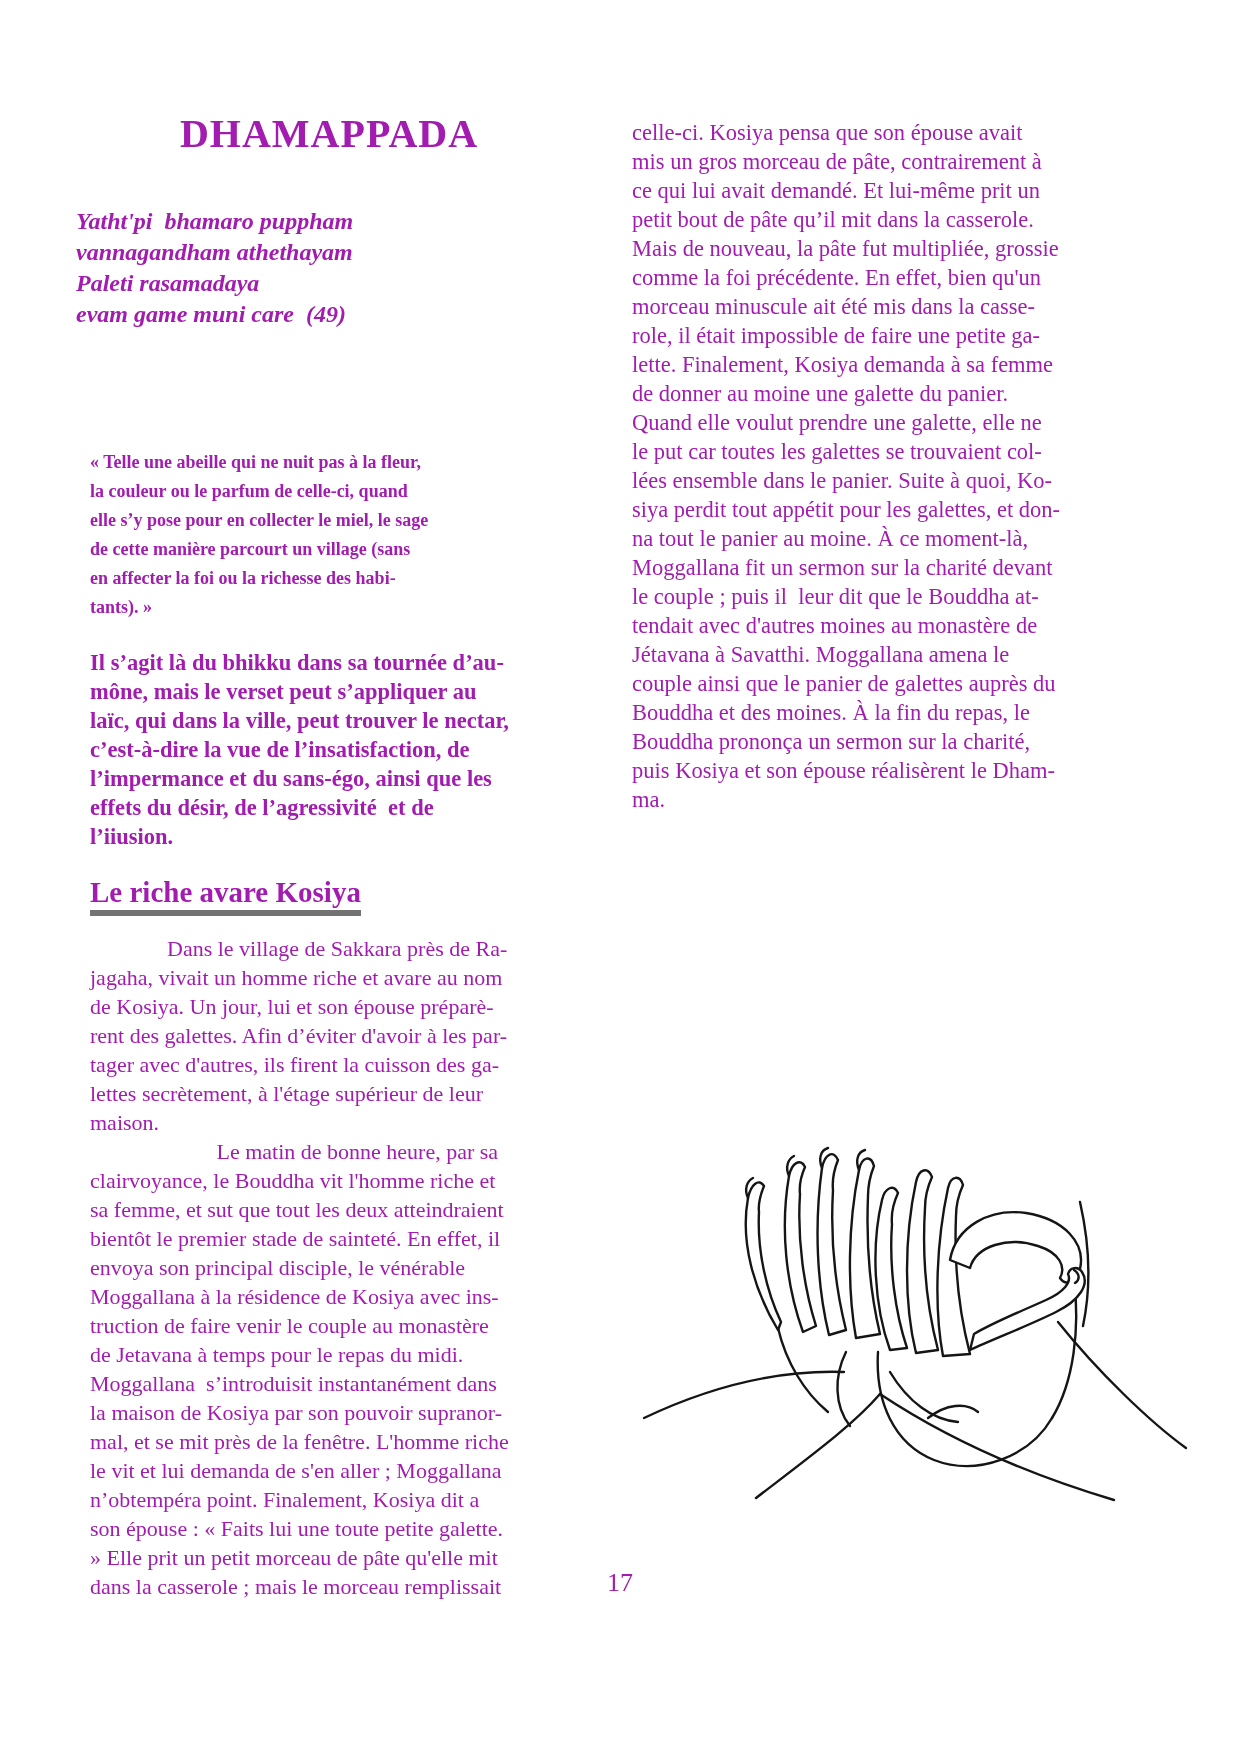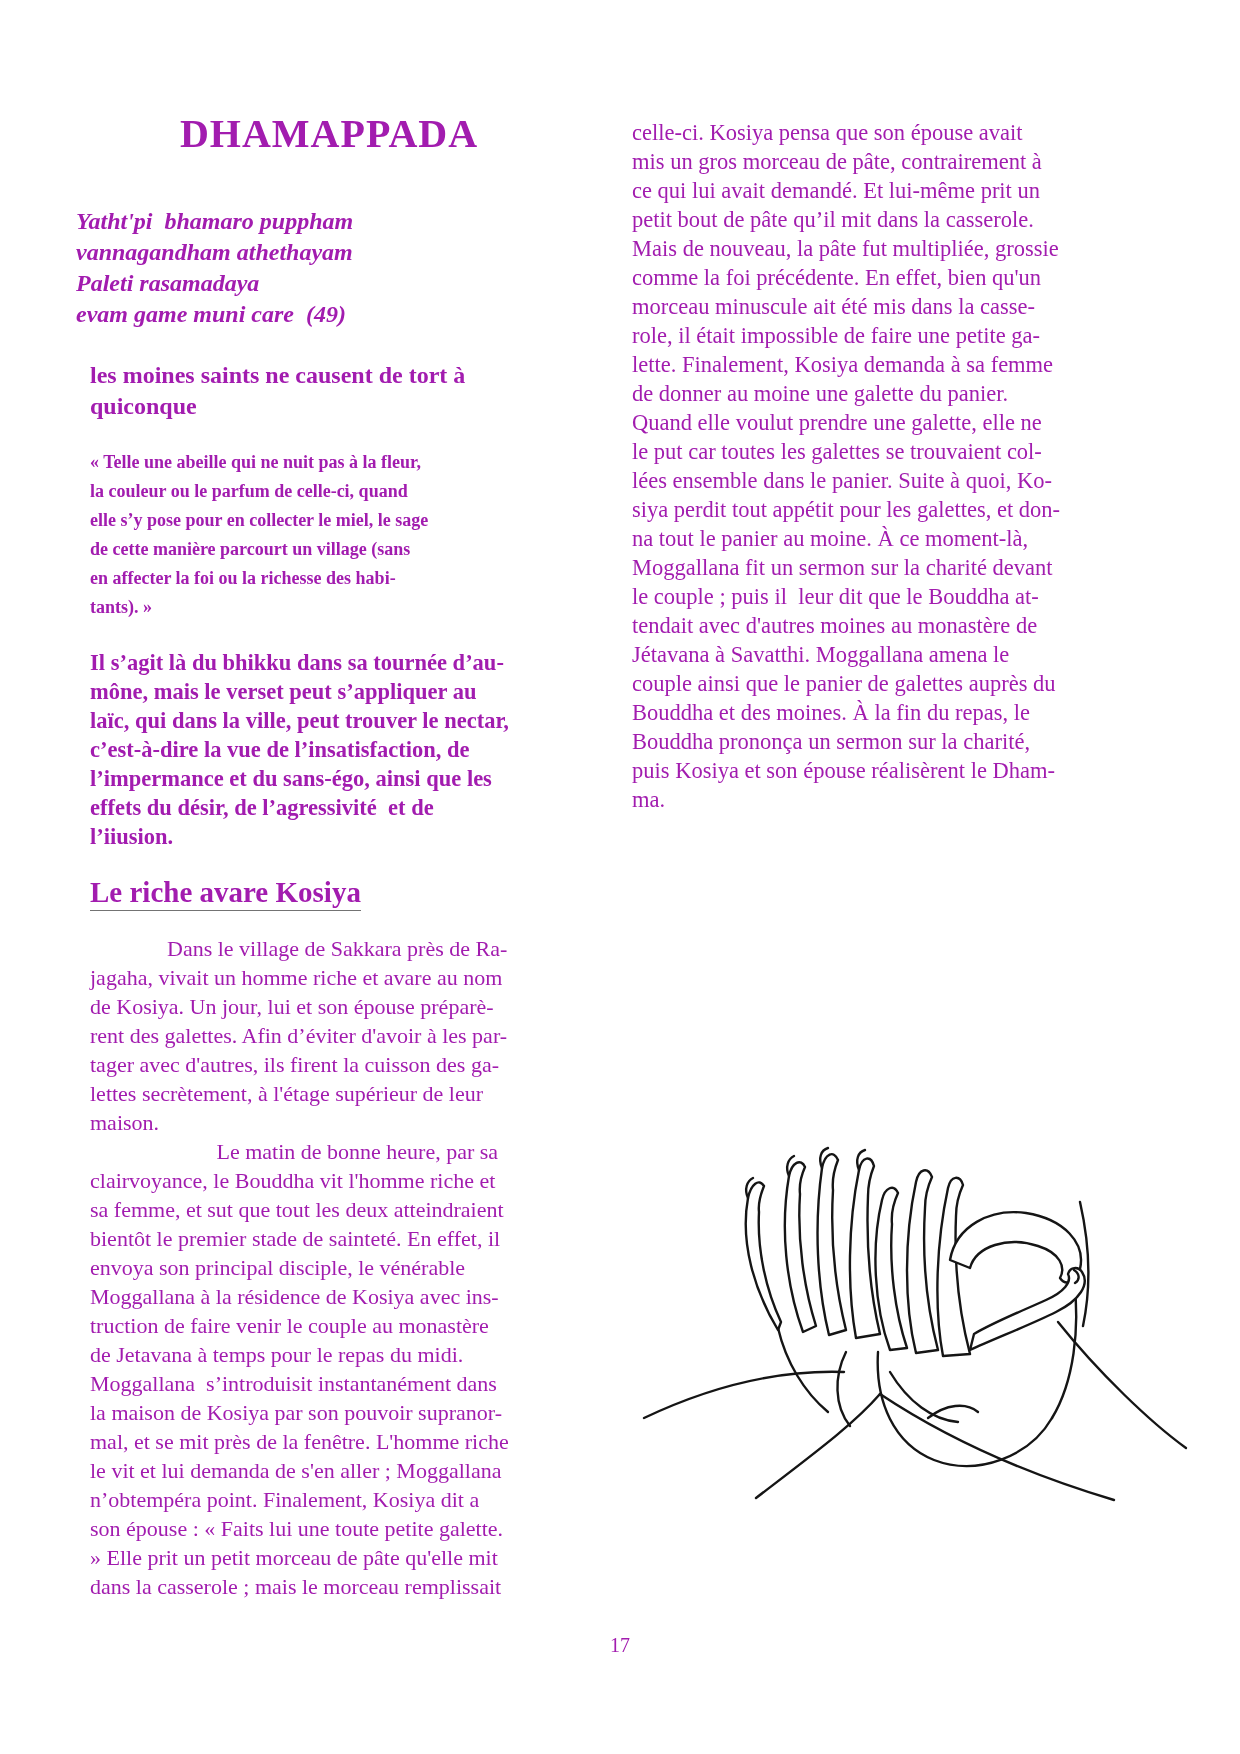--- a/index.html
+++ b/index.html
@@ -37,59 +37,57 @@
     left: 90px; top: 648px;
     font-size: 22.5px; font-weight: bold;
     line-height: 29px;
   }
   .section-heading {
     left: 90px; top: 876px;
     font-size: 29px; font-weight: bold;
   }
   .section-heading span {
     display: inline-block;
-    border-bottom: 1px solid #737373;
+    border-bottom: 6px solid #737373;
     padding-bottom: 1px;
   }
   .left-story {
     left: 90px; top: 934px;
     font-size: 22px;
     line-height: 29px;
   }
   .right-story {
     left: 632px; top: 118px;
     font-size: 22.5px;
     line-height: 29px;
   }
   .figure {
     position: absolute;
     left: 628px; top: 1020px;
     width: 560px; height: 485px;
   }
   .page-number {
     position: absolute;
-    left: 0; top: 1634px; width: 1240px;
+    left: 0; top: 1568px; width: 1240px;
     text-align: center;
-    font-size: 20px;
+    font-size: 26px;
   }
 </style>
 </head>
 <body>
 
 <div class="page">
 
   <div class="block doc-title">DHAMAPPADA</div>
 
   <div class="block pali-verse">Yatht'pi  bhamaro puppham
 vannagandham athethayam
 Paleti rasamadaya
 evam game muni care  (49)</div>
 
-  <div class="block verse-heading">les moines saints ne causent de tort à
-quiconque</div>
 
   <div class="block verse-quote">« Telle une abeille qui ne nuit pas à la fleur,
 la couleur ou le parfum de celle-ci, quand
 elle s’y pose pour en collecter le miel, le sage
 de cette manière parcourt un village (sans
 en affecter la foi ou la richesse des habi-
 tants). »</div>
 
   <div class="block commentary">Il s’agit là du bhikku dans sa tournée d’au-
 mône, mais le verset peut s’appliquer au

